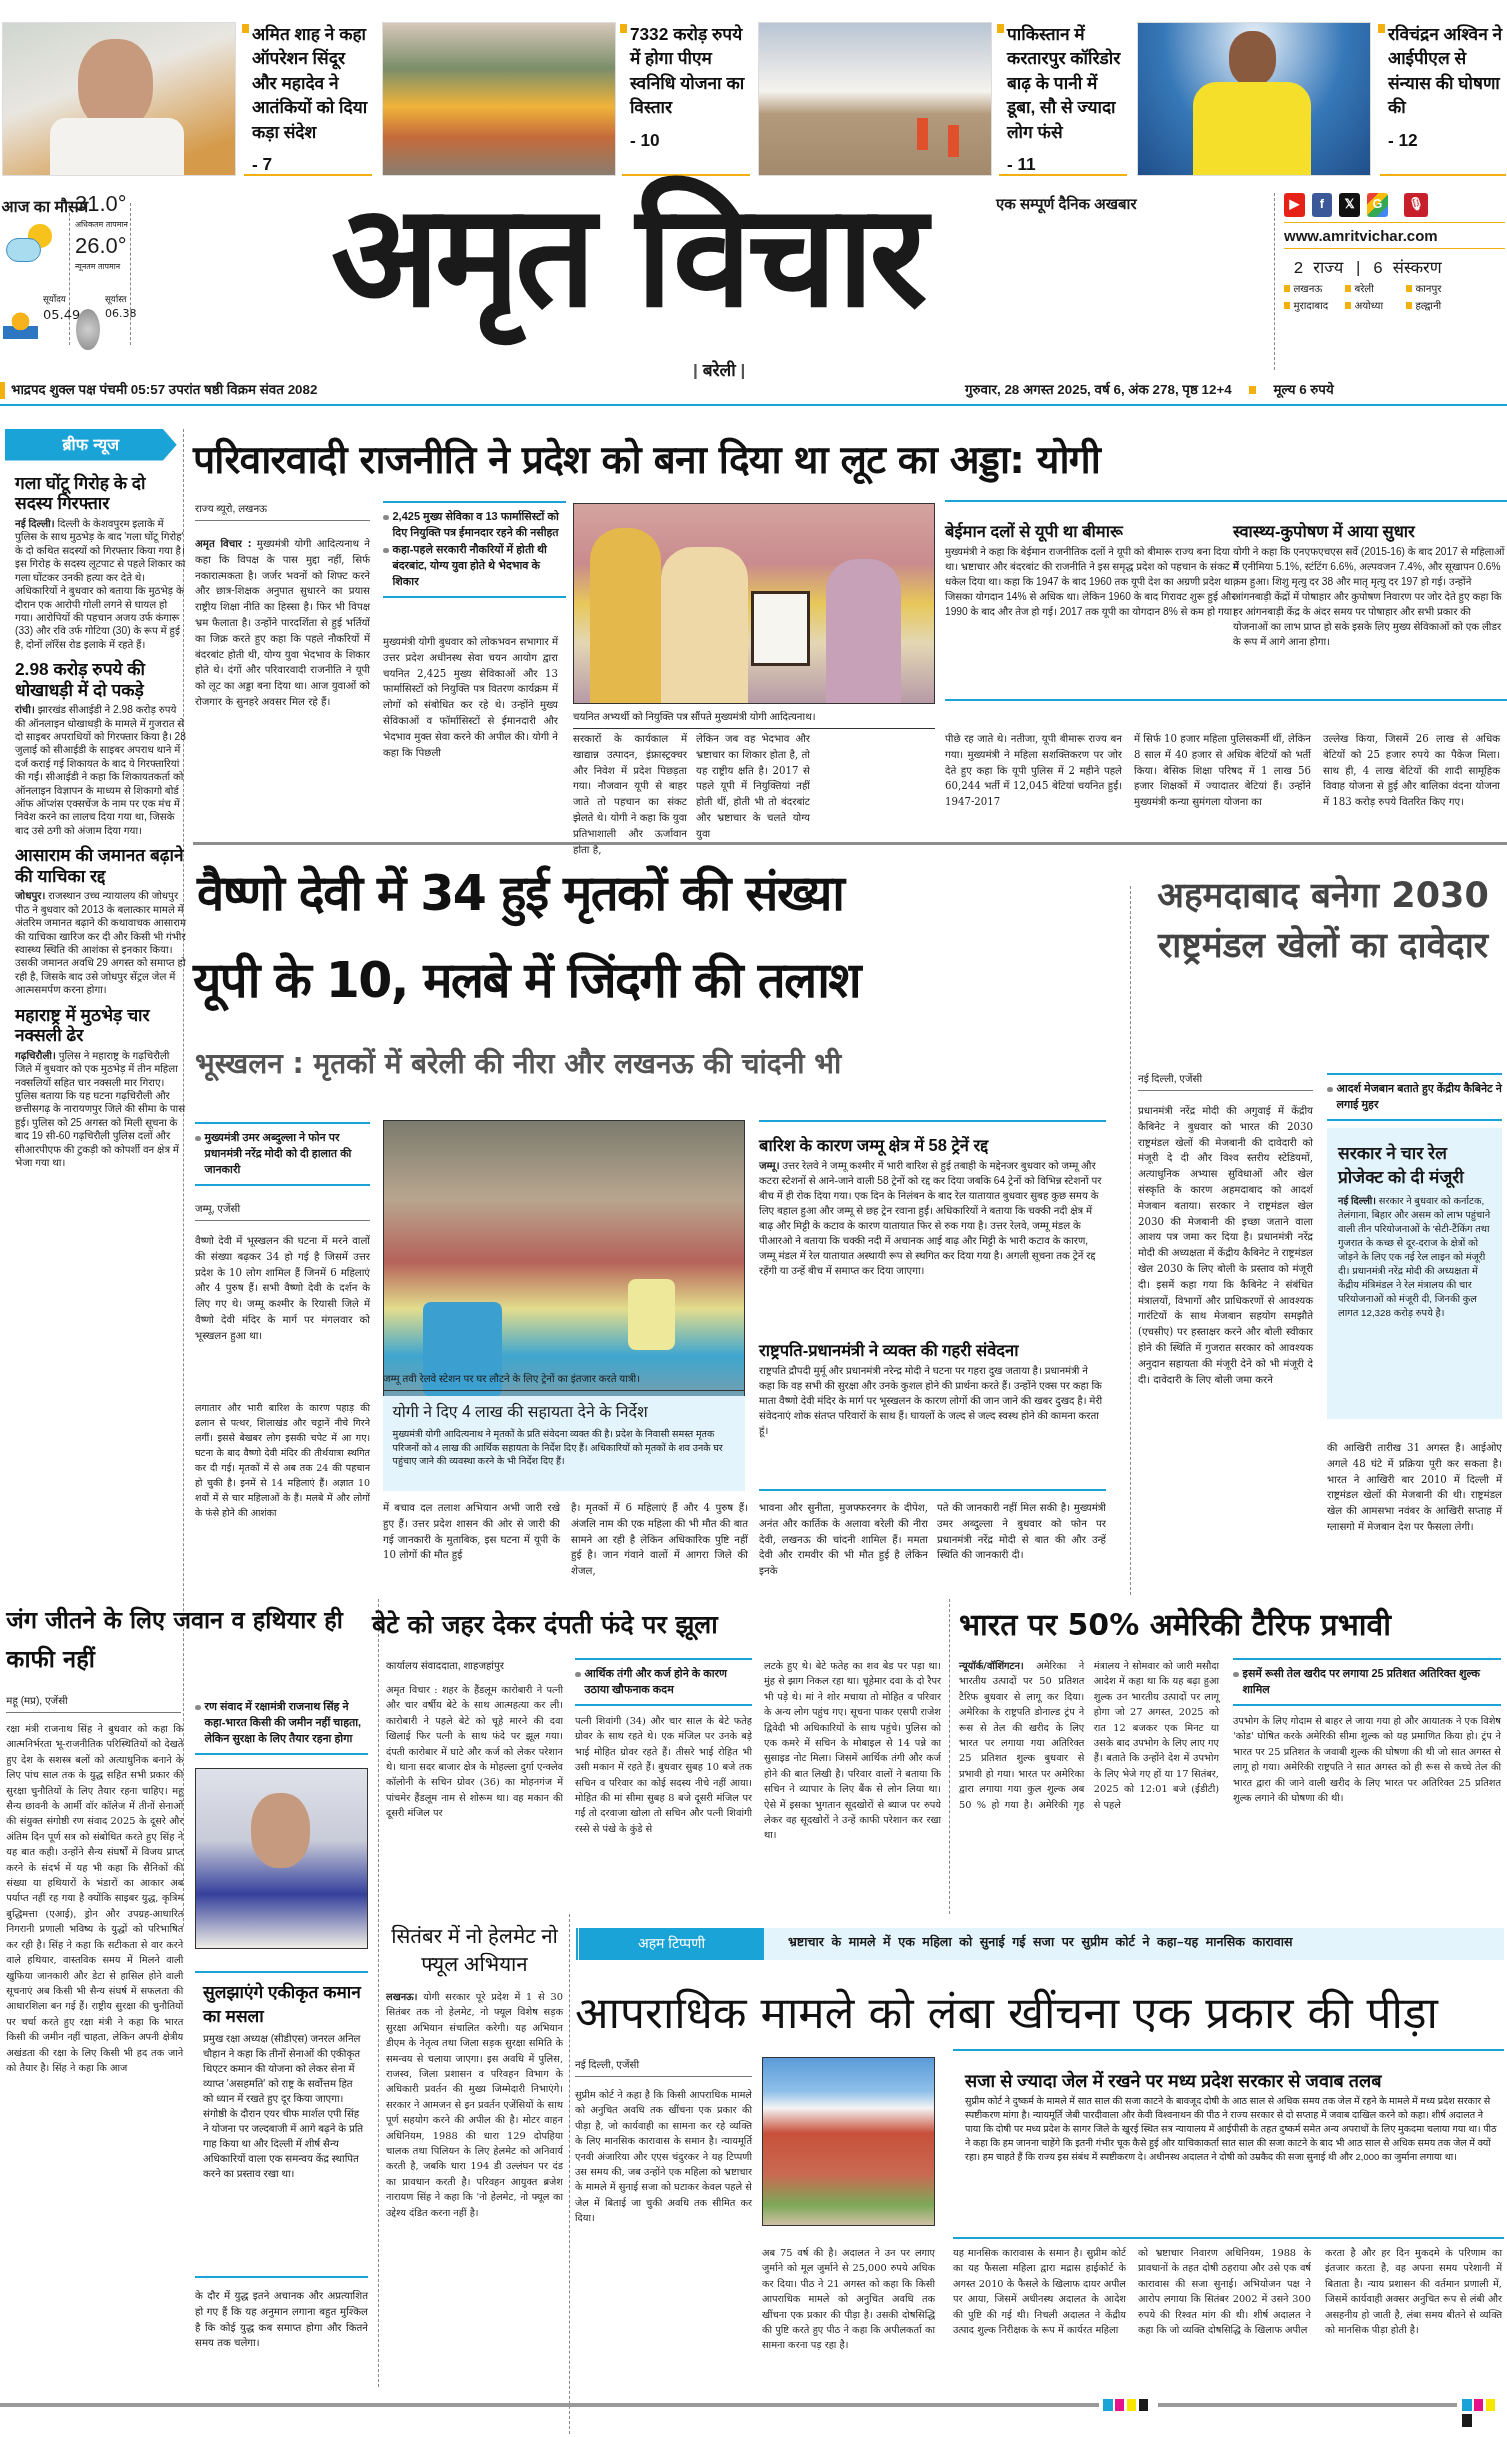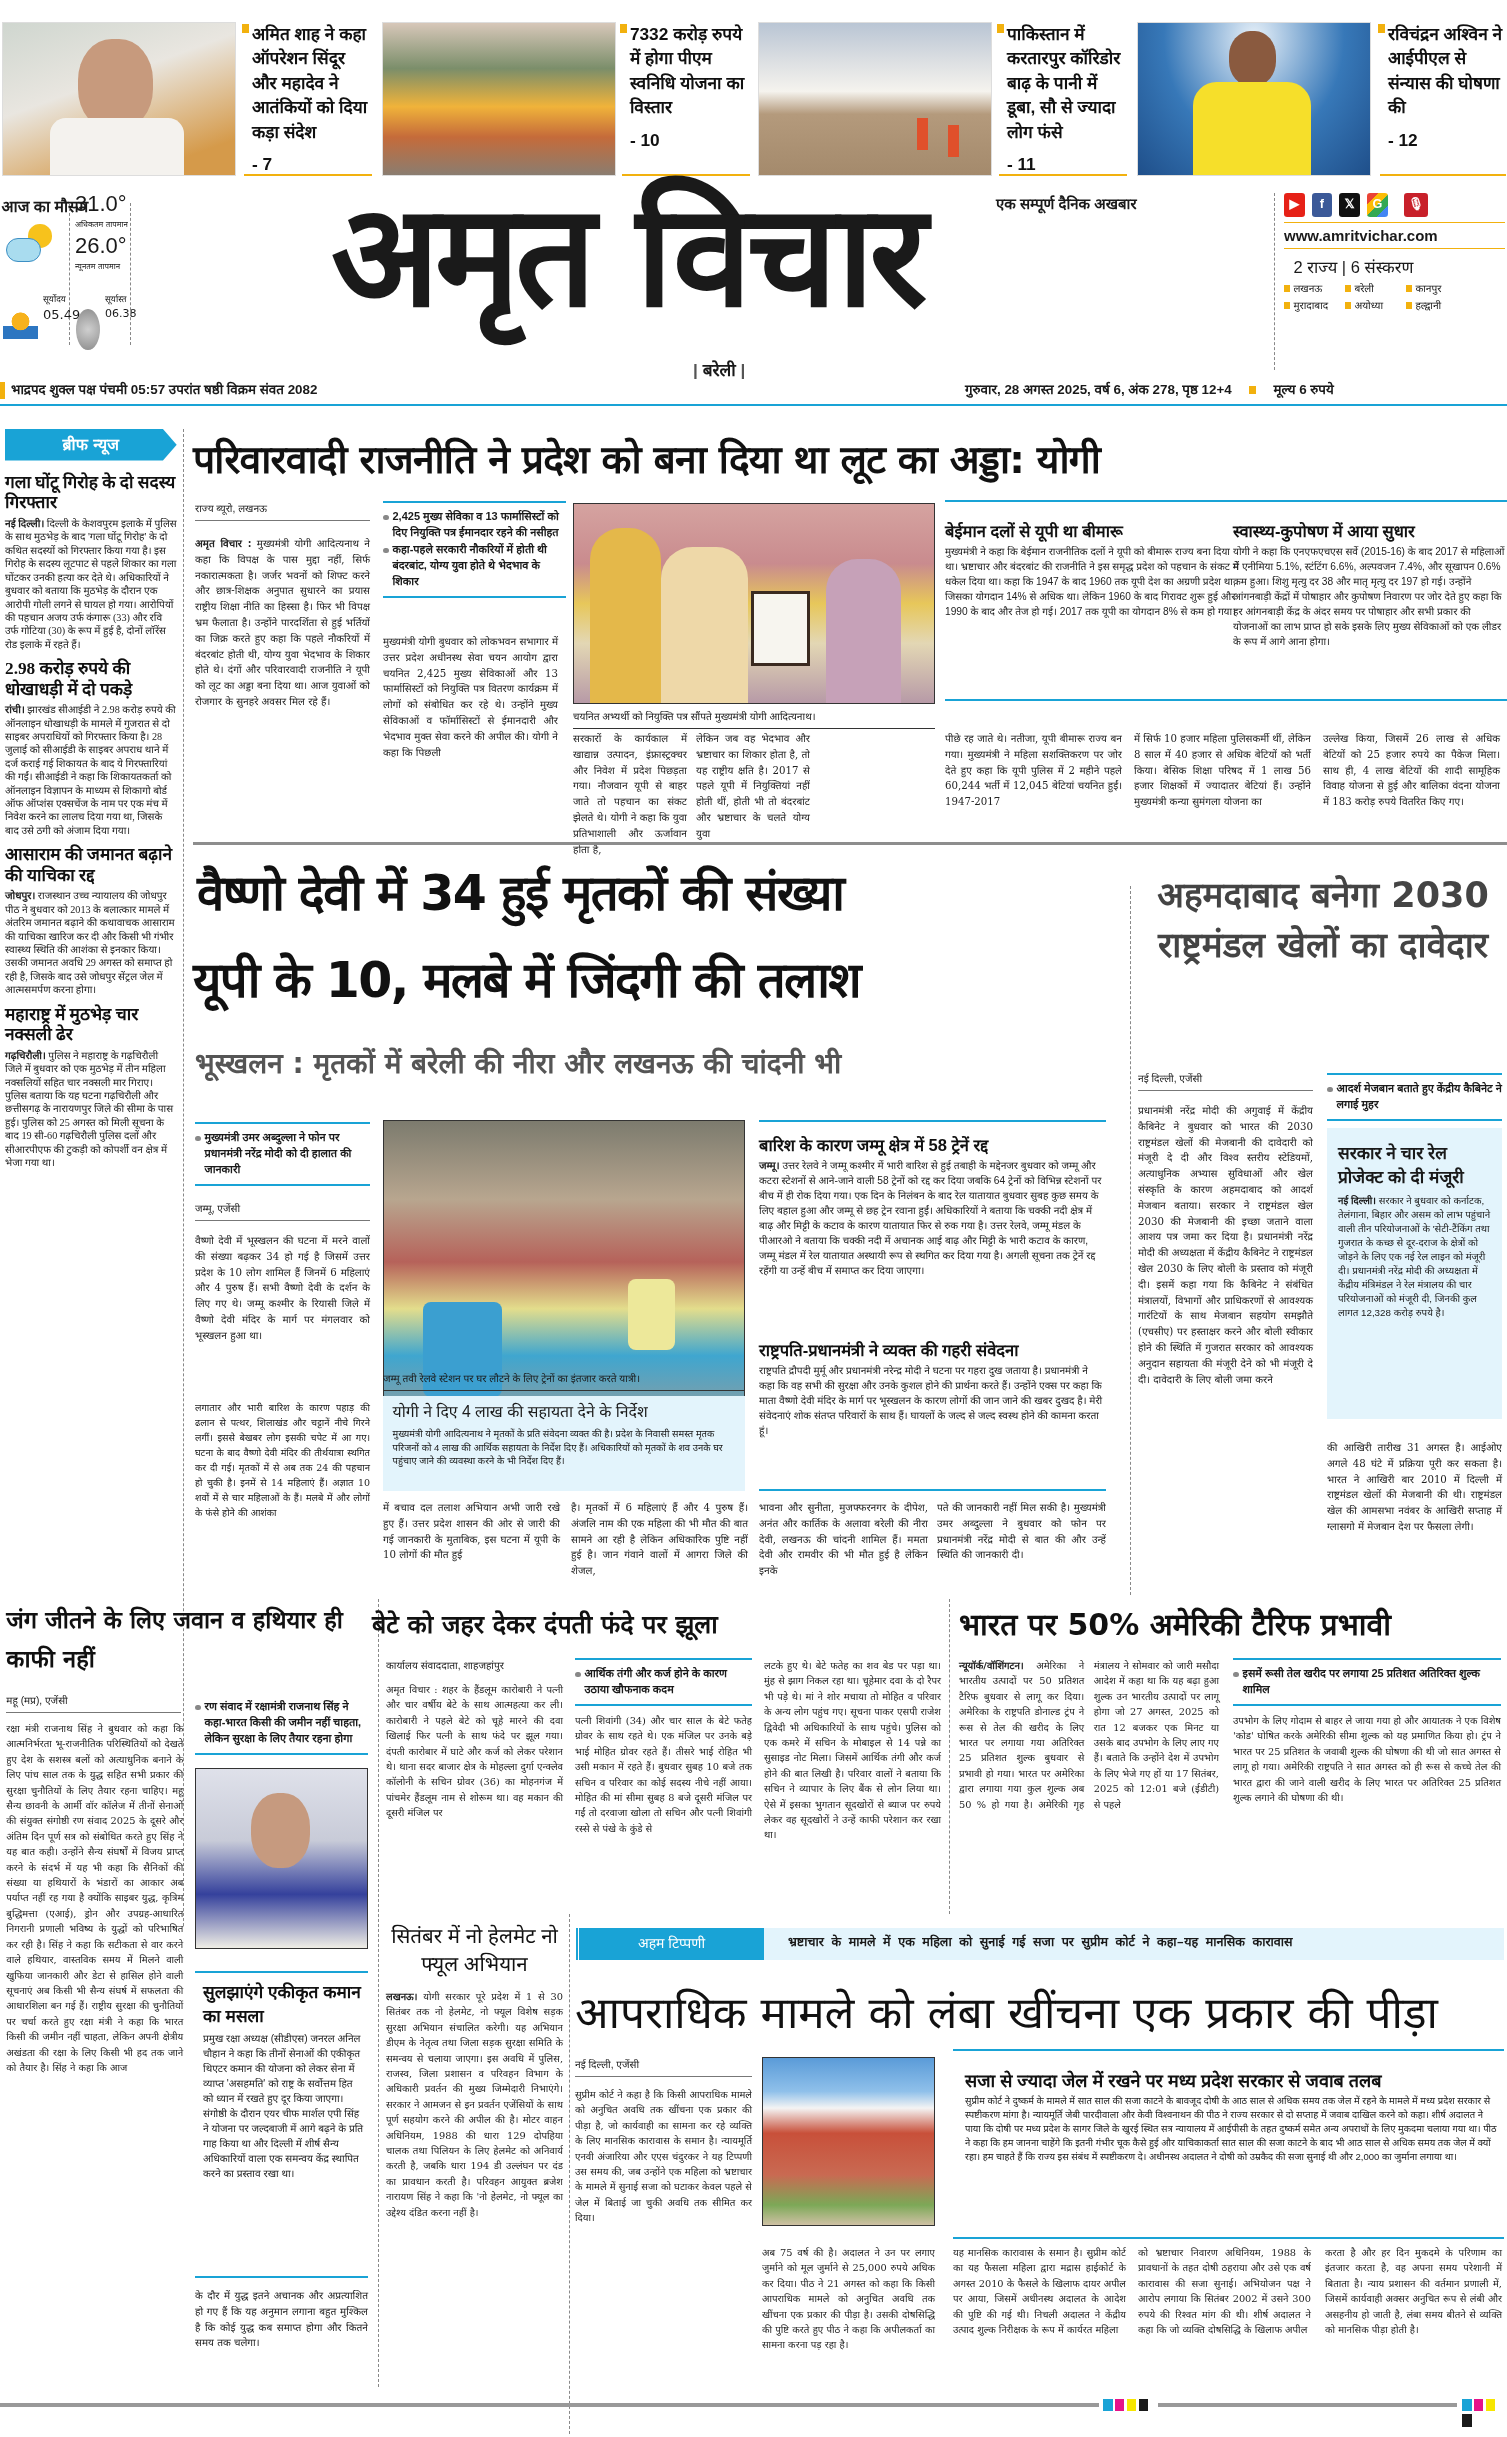--- a/index.html
+++ b/index.html
@@ -10,21 +10,21 @@
 .teaser-text .pg{display:block;margin-top:8px}
 .weather{position:absolute;left:0;top:189px;width:134px;height:142px}
 .masthead{position:absolute;left:331px;top:185px;font-family:"DejaVu Sans",sans-serif;font-weight:bold;font-size:142px;line-height:142px;letter-spacing:-4.7px;color:#1a1a1a}
 .social{position:absolute;left:1284px;top:193px;width:221px}
 .sicon{display:inline-block;width:20.5px;height:23.6px;border-radius:3.2px;color:#fff;font-weight:bold;text-align:center;line-height:23.6px;font-size:12.6px;margin-right:3.2px;font-family:"Liberation Sans",sans-serif}
 .dateline{position:absolute;top:378px;height:23.6px;font-family:"Liberation Sans",sans-serif;font-weight:bold;font-size:13.4px;line-height:23.6px}
 .rule-blue{position:absolute;height:2.4px;background:#19a3d6}
 .rule-grey{position:absolute;height:3.2px;background:#8d8d8d}
 .vdash{position:absolute;width:0;border-left:0.8px dashed #888}
 .brief-tab{position:absolute;left:4.7px;top:429px;width:172px;height:31.5px;background:#19a3d6;color:#fff;font-weight:bold;font-size:15.8px;text-align:center;line-height:31.5px;clip-path:polygon(0 0,92% 0,100% 50%,92% 100%,0 100%)}
-.brief{position:absolute;left:5px;width:172px;font-family:Liberation Serif, serif;font-size:10.2px;line-height:13.4px;color:#222}
+.brief{position:absolute;left:15px;width:172px;font-family:Liberation Sans, sans-serif;font-size:10.2px;line-height:13.4px;color:#222}
 .brief h3{font-size:17.3px;line-height:20.5px;font-weight:bold;color:#111;margin:7.9px 0 3.2px}
 .brief b{font-weight:bold}
 .headline{position:absolute;font-family:"DejaVu Sans",sans-serif;font-weight:bold;color:#111;white-space:nowrap}
 .col{position:absolute;font-family:"DejaVu Serif",serif;font-size:10.2px;line-height:15.8px;text-align:justify;color:#222}
 .byline{position:absolute;font-size:10.2px;font-family:"Liberation Sans",sans-serif;border-bottom:0.8px solid #777;padding-bottom:4.7px}
 .kicker{position:absolute;font-family:"Liberation Sans",sans-serif;font-weight:bold;font-size:11px;line-height:15.8px;border-top:2.4px solid #19a3d6;border-bottom:2.4px solid #19a3d6;padding:4.7px 0}
 .kicker p{padding-left:9.5px;position:relative;margin:1.6px 0}
 .kicker p:before{content:"";position:absolute;left:0;top:5.5px;width:5.5px;height:5.5px;border-radius:50%;background:#888}
 .photo{position:absolute;border:0.8px solid #333;overflow:hidden}
 .caption{position:absolute;font-family:"Liberation Sans",sans-serif;font-size:10.2px;border-bottom:0.8px solid #333;padding-bottom:4.7px}
@@ -105,21 +105,21 @@
 <div class="vdash" style="left:1274px;top:193px;height:177px"></div>
 <div class="social">
   <div style="height:30px;border-bottom:1.6px solid #f2b10e">
     <span class="sicon" style="background:#e62117">▶</span>
     <span class="sicon" style="background:#3b5998">f</span>
     <span class="sicon" style="background:#111">𝕏</span>
     <span class="sicon" style="background:linear-gradient(135deg,#ea4335 25%,#fbbc05 25% 50%,#34a853 50% 75%,#4285f4 75%)">G</span>
     <span class="sicon" style="background:#c8202a;width:23.6px;margin-left:9.5px">🎙</span>
   </div>
   <div style="font-family:'Liberation Sans',sans-serif;font-weight:bold;font-size:15px;padding:3.9px 0;border-bottom:1.6px solid #f2b10e">www.amritvichar.com</div>
-  <div style="font-family:Liberation Sans, sans-serif;font-size:16.5px;padding:6.3px 0 3.2px 9.5px">2 राज्य | 6 संस्करण</div>
+  <div style="font-family:Liberation Mono, monospace;font-size:16.5px;padding:6.3px 0 3.2px 9.5px">2 राज्य | 6 संस्करण</div>
   <div style="display:grid;grid-template-columns:61px 61px 71px;font-size:10.2px;row-gap:3.2px;font-family:'Liberation Sans',sans-serif">
     <span><span style="display:inline-block;width:5.5px;height:7px;background:#f2b10e;margin-right:3.9px"></span><span>लखनऊ</span></span>
     <span><span style="display:inline-block;width:5.5px;height:7px;background:#f2b10e;margin-right:3.9px"></span><span>बरेली</span></span>
     <span><span style="display:inline-block;width:5.5px;height:7px;background:#f2b10e;margin-right:3.9px"></span><span>कानपुर</span></span>
     <span><span style="display:inline-block;width:5.5px;height:7px;background:#f2b10e;margin-right:3.9px"></span><span>मुरादाबाद</span></span>
     <span><span style="display:inline-block;width:5.5px;height:7px;background:#f2b10e;margin-right:3.9px"></span><span>अयोध्या</span></span>
     <span><span style="display:inline-block;width:5.5px;height:7px;background:#f2b10e;margin-right:3.9px"></span><span>हल्द्वानी</span></span>
   </div>
 </div>
 

